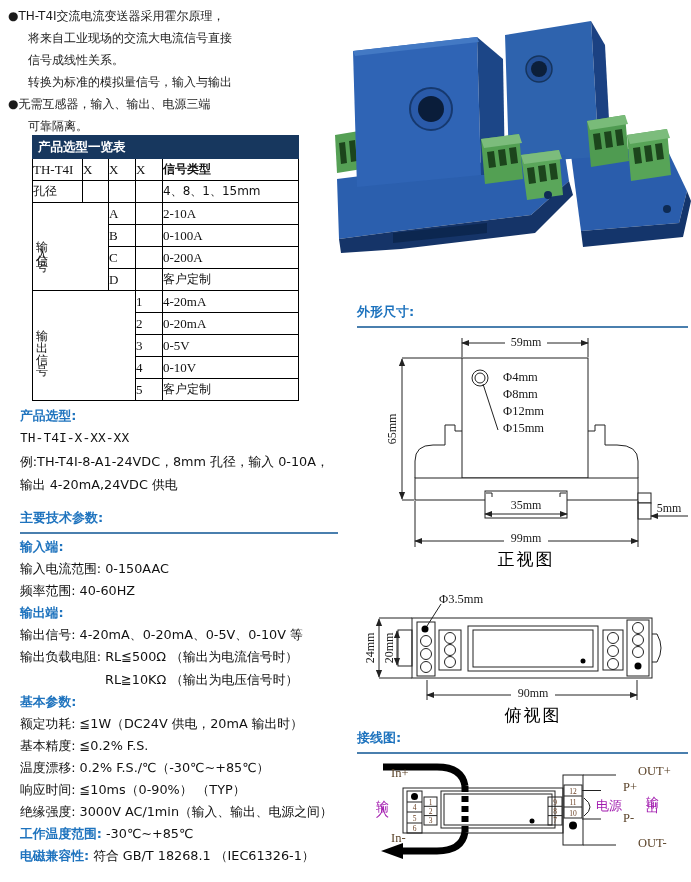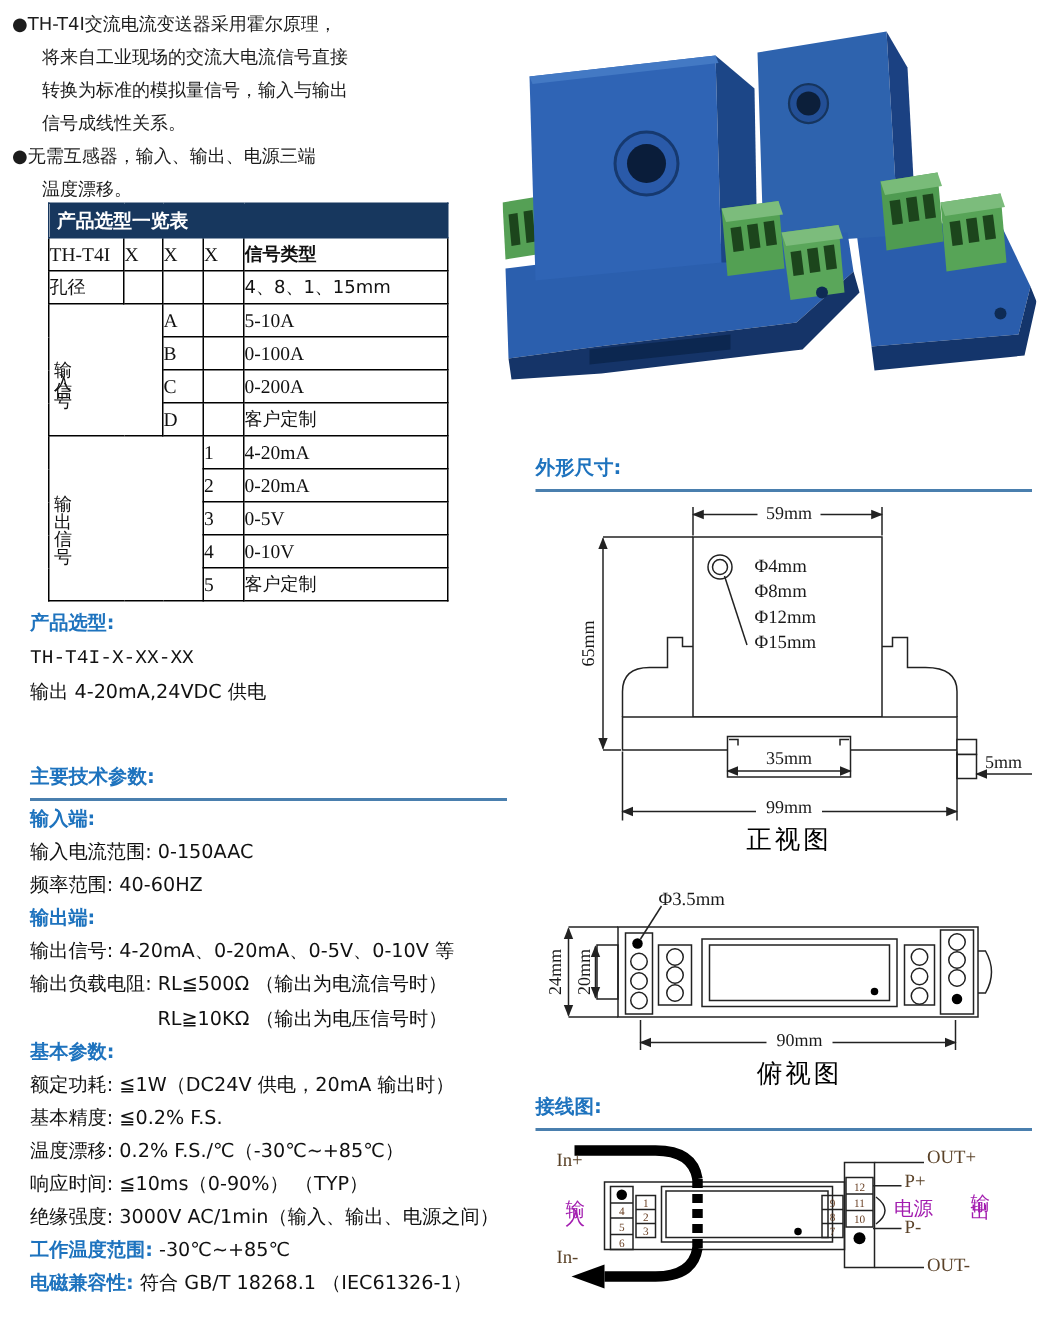--- a/index.html
+++ b/index.html
@@ -39,34 +39,34 @@
   #wire-head{left:357px;top:729px;}
 
   svg text{font-family:"Liberation Serif",serif;}
   .dimtxt{font-size:12px;fill:#1a1a1a;}
   .holetxt{font-size:12.5px;fill:#1a1a1a;}
   .cap{font-family:"DejaVu Sans",sans-serif;font-size:17px;fill:#000;letter-spacing:2px;}
   .tnum{font-size:7.5px;fill:#6b4226;}
 
   
   #wiring{left:355px;top:753px;width:336px;height:128px;}
-  .wlab{position:absolute;font-family:"Liberation Serif",serif;font-size:12.5px;color:#5a4228;}
+  .wlab{position:absolute;font-family:"Liberation Serif",serif;font-size:12.5px;color:#5a4228;margin-left:20px;}
   .wzh{position:absolute;font-size:13px;color:#a21caf;}
   .wvert{writing-mode:vertical-rl;text-orientation:upright;letter-spacing:5px;}
 </style>
 </head>
 <body>
 
 <div id="intro" class="abs">
   <div>●TH-T4I交流电流变送器采用霍尔原理，</div>
   <div class="ind">将来自工业现场的交流大电流信号直接</div>
+  <div class="ind">信号成线性关系。</div>
   <div class="ind">转换为标准的模拟量信号，输入与输出</div>
-  <div class="ind">信号成线性关系。</div>
   <div>●无需互感器，输入、输出、电源三端</div>
-  <div class="ind">温度漂移。</div>
+  <div class="ind">可靠隔离。</div>
 </div>
 
 <table id="sel-table" class="abs">
   <colgroup>
       <col style="width:50px">
       <col style="width:26px">
       <col style="width:27px">
       <col style="width:27px">
       <col style="width:136px">
     </colgroup>
@@ -85,21 +85,21 @@
     <td>孔径</td>
     <td></td>
         <td></td>
         <td></td>
     <td>4、8、1、15mm</td>
   </tr>
   <tr>
     <td rowspan="4" colspan="2"><span class="vert">输入信号</span></td>
     <td class="lat">A</td>
     <td></td>
-    <td class="lat">5-10A</td>
+    <td class="lat">2-10A</td>
   </tr>
   <tr>
     <td class="lat">B</td>
     <td></td>
     <td class="lat">0-100A</td>
   </tr>
   <tr>
     <td class="lat">C</td>
     <td></td>
     <td class="lat">0-200A</td>
@@ -129,20 +129,21 @@
   <tr>
     <td class="lat">5</td>
     <td>客户定制</td>
   </tr>
 </tbody>
   </table>
 
 <div id="ordering" class="abs">
   <div class="blue sec-head">产品选型:</div>
   <div class="serif" style="font-size:13px">TH-T4I-X-XX-XX</div>
+  <div>例:TH-T4I-8-A1-24VDC，8mm 孔径，输入 0-10A，</div>
   <div>输出 4-20mA,24VDC 供电</div>
 </div>
 
 <div id="params" class="abs">
   <div class="rule-head blue">主要技术参数:</div>
   <div class="lines">
     <div class="blue sec-head">输入端:</div>
     <div>输入电流范围: 0-150AAC</div>
     <div>频率范围: 40-60HZ</div>
     <div class="blue sec-head">输出端:</div>

